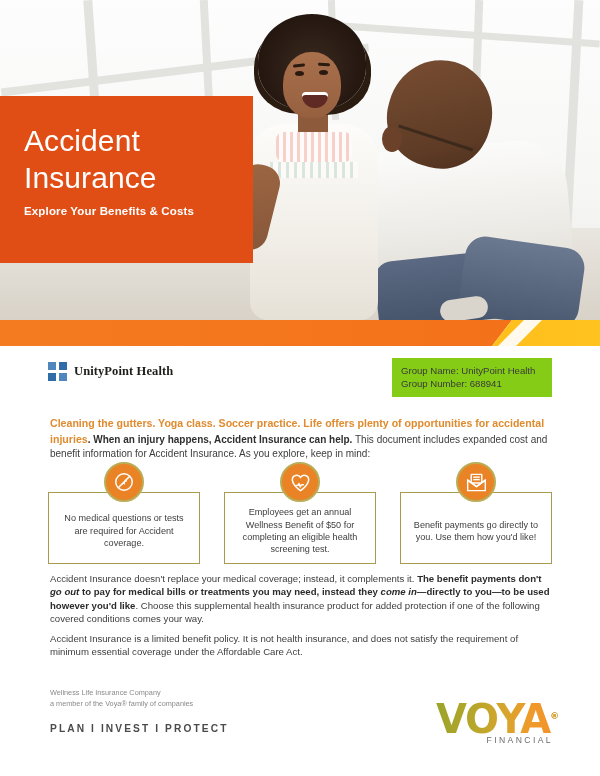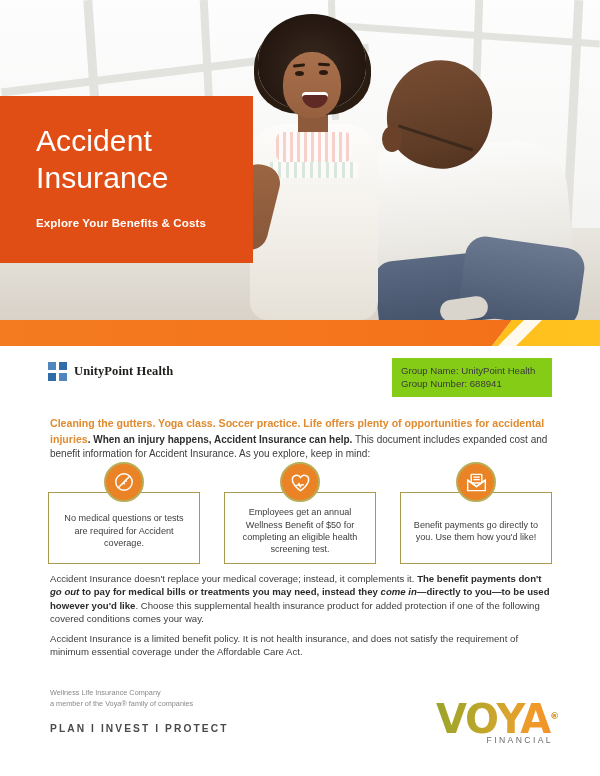--- a/index.html
+++ b/index.html
@@ -111,24 +111,24 @@
     border-radius: 20px; transform: rotate(8deg);
   }
   .shoe {
     position: absolute; left: 88px; top: 246px; width: 48px; height: 22px;
     background: #d9d5cd; border-radius: 12px; transform: rotate(-8deg);
   }
 
   
   .hero-title-box {
     position: absolute; left: 0; top: 96px; width: 253px; height: 167px;
-    background: #e04e16; z-index: 5; padding: 26px 0 0 36px;
+    background: #e04e16; z-index: 5; padding: 26px 0 0 24px;
   }
   .hero-title-line { color: #fff; font-size: 30px; line-height: 37px; font-weight: 400; letter-spacing: .1px; }
-  .hero-sub { color: #fff; font-size: 11.5px; font-weight: 700; margin-top: 21px; letter-spacing: .15px; }
+  .hero-sub { color: #fff; font-size: 11.5px; font-weight: 700; margin-top: 9px; letter-spacing: .15px; }
 
   
   .band { position: absolute; left: 0; top: 320px; width: 600px; height: 26px; z-index: 6; }
   .band-main {
     position: absolute; left: 0; top: 0; width: 600px; height: 26px;
     background: linear-gradient(90deg,#f47b20 0%,#f4751c 55%,#f26f18 100%);
     clip-path: polygon(0 0, 512px 0, 492px 26px, 0 26px);
   }
   .band-accent {
     position: absolute; left: 0; top: 0; width: 600px; height: 26px;

